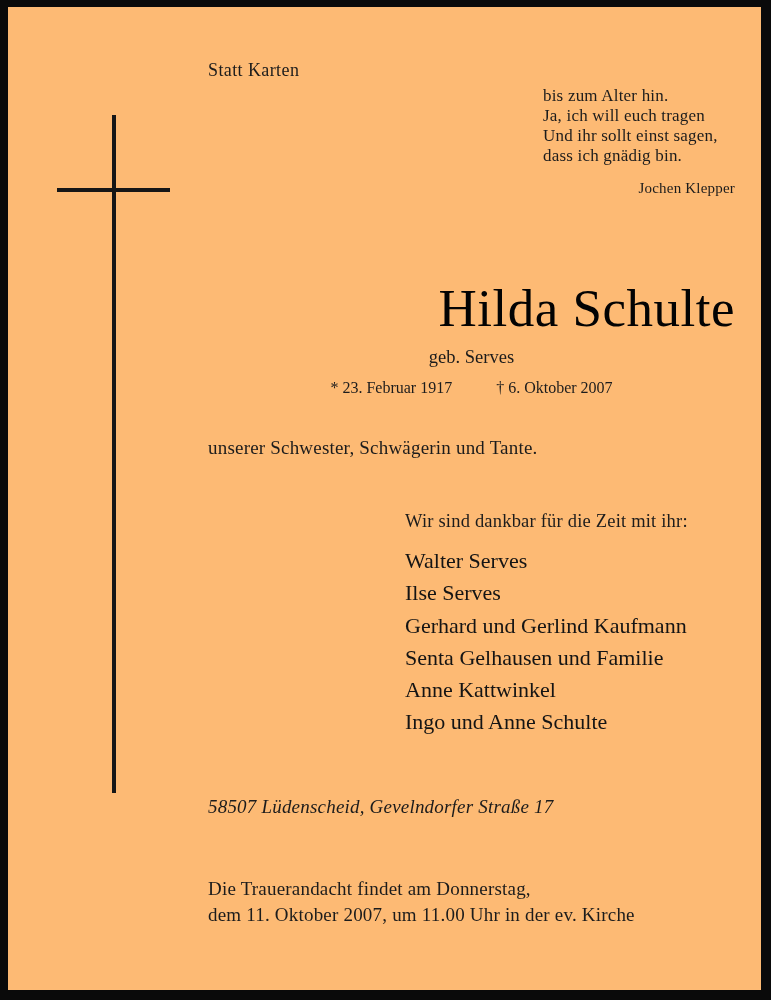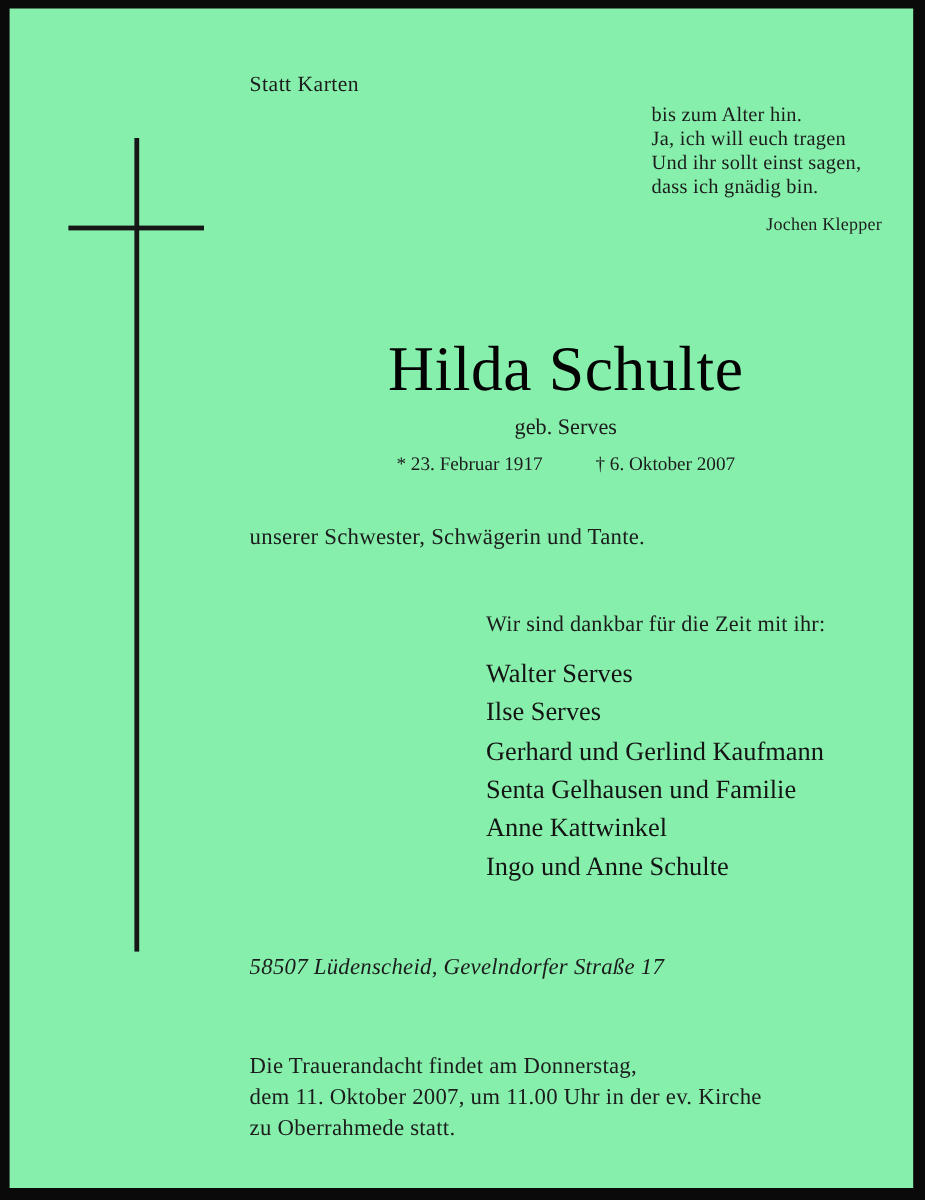--- a/index.html
+++ b/index.html
@@ -4,21 +4,21 @@
 <style>
   html, body {
     margin: 0;
     padding: 0;
     background: #ffffff;
   }
   .page {
     position: relative;
     width: 771px;
     height: 1000px;
-    background: #86efac;
+    background: #fdba74;
     font-family: "Liberation Serif", "DejaVu Serif", serif;
     color: #1c1c1c;
     overflow: hidden;
     box-sizing: border-box;
   }
   .frame {
     position: absolute;
     inset: 0;
     border-style: solid;
     border-color: #0a0a0a;
@@ -66,20 +66,21 @@
     left: 208px; top: 278px;
     width: 527px;
     text-align: center;
   }
   .deceased-name {
     font-size: 53px;
     line-height: 60px;
     color: #030303;
     letter-spacing: 0.5px;
     white-space: nowrap;
+    text-align: right;
   }
   .maiden-name {
     margin-top: 9px;
     font-size: 18.5px;
   }
   .dates {
     margin-top: 11px;
     font-size: 16px;
     display: flex;
     justify-content: center;
@@ -162,16 +163,15 @@
       <div>Anne Kattwinkel</div>
       <div>Ingo und Anne Schulte</div>
     </div>
   </div>
 
   <div class="abs address">58507 Lüdenscheid, Gevelndorfer Straße 17</div>
 
   <div class="abs service">
     <div>Die Trauerandacht findet am Donnerstag,</div>
     <div>dem 11. Oktober 2007, um 11.00 Uhr in der ev. Kirche</div>
-    <div>zu Oberrahmede statt.</div>
   </div>
 
 </div>
 
 </body></html>

